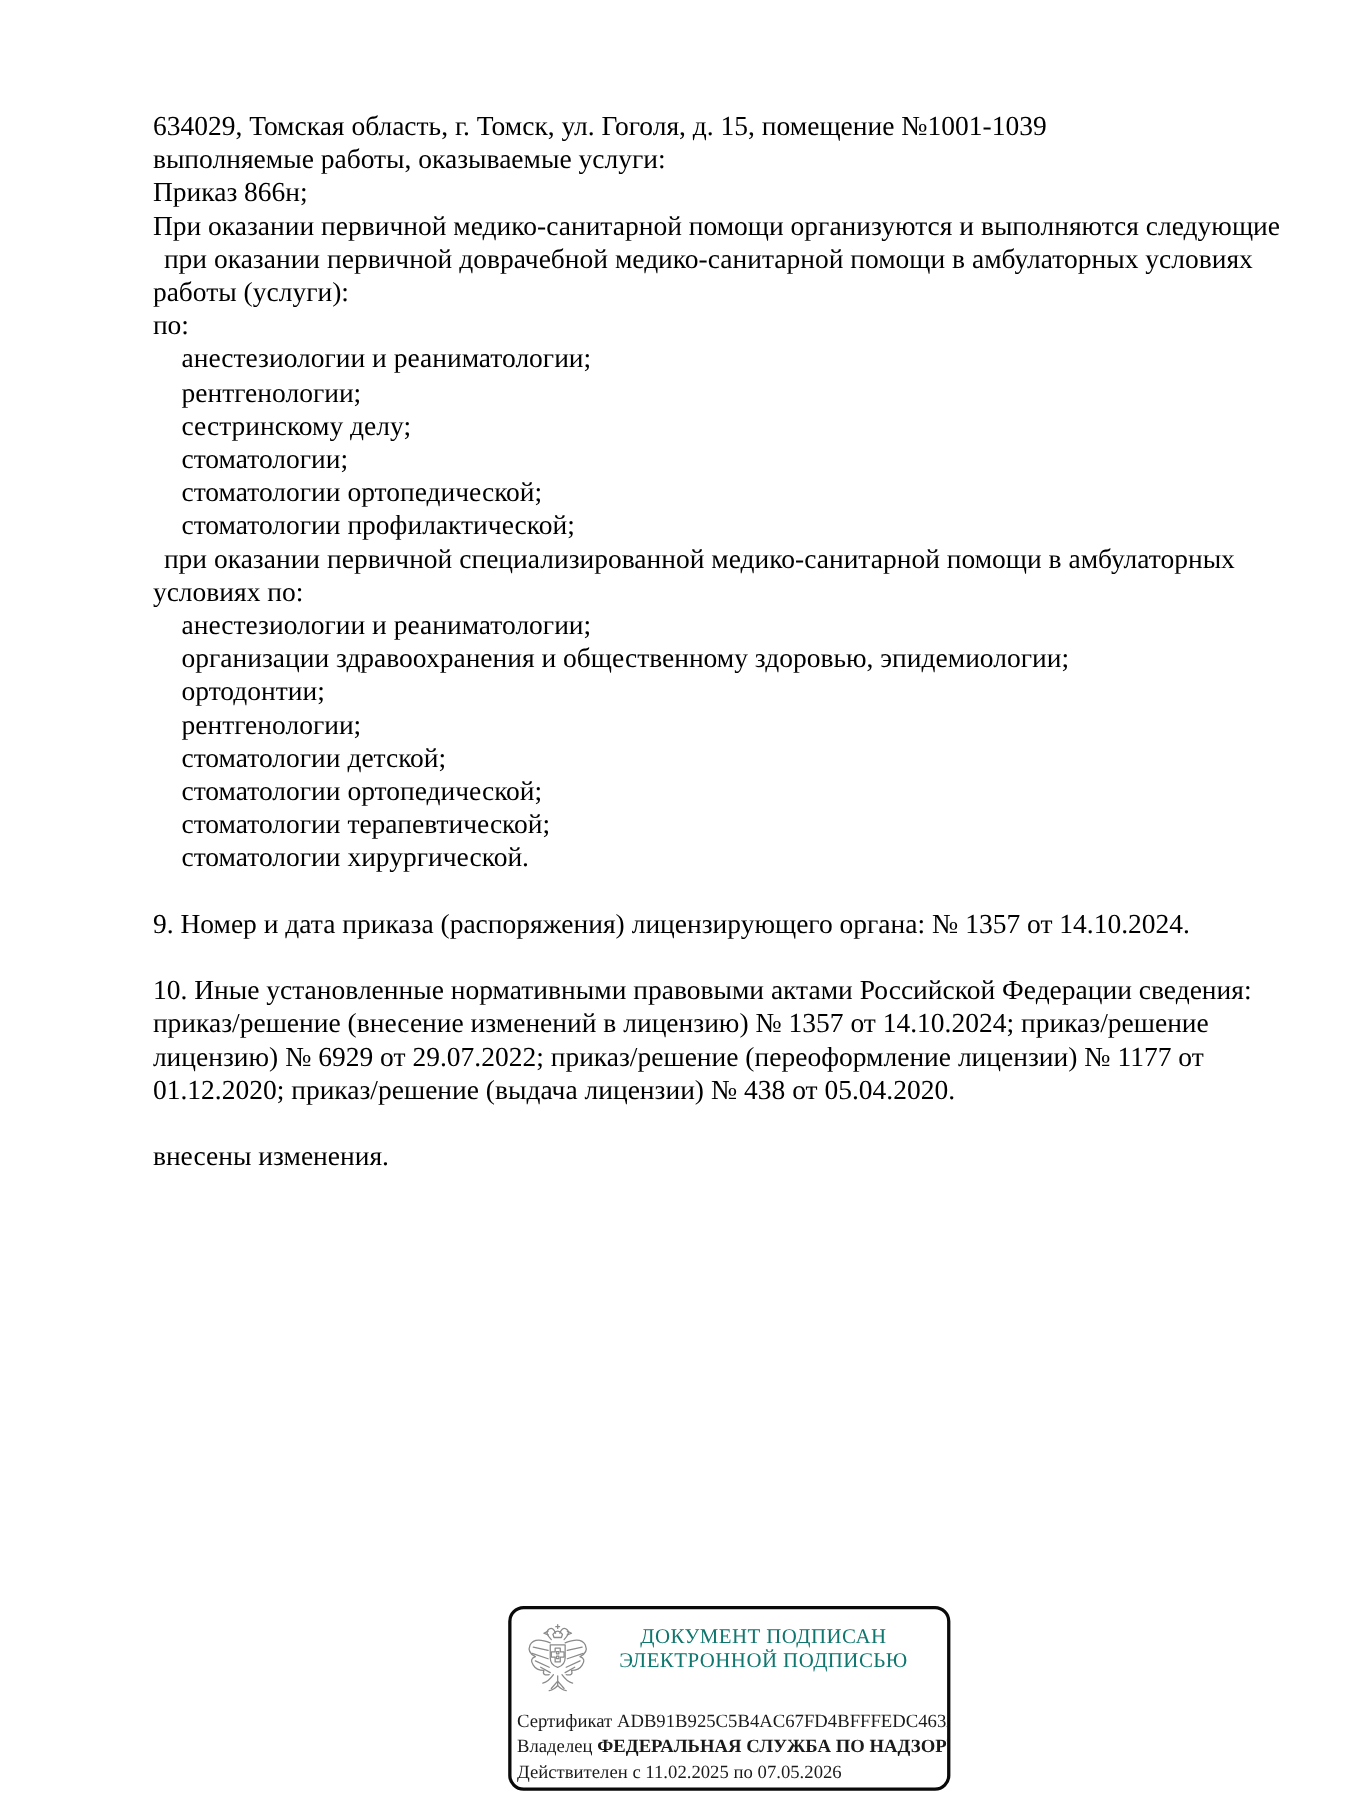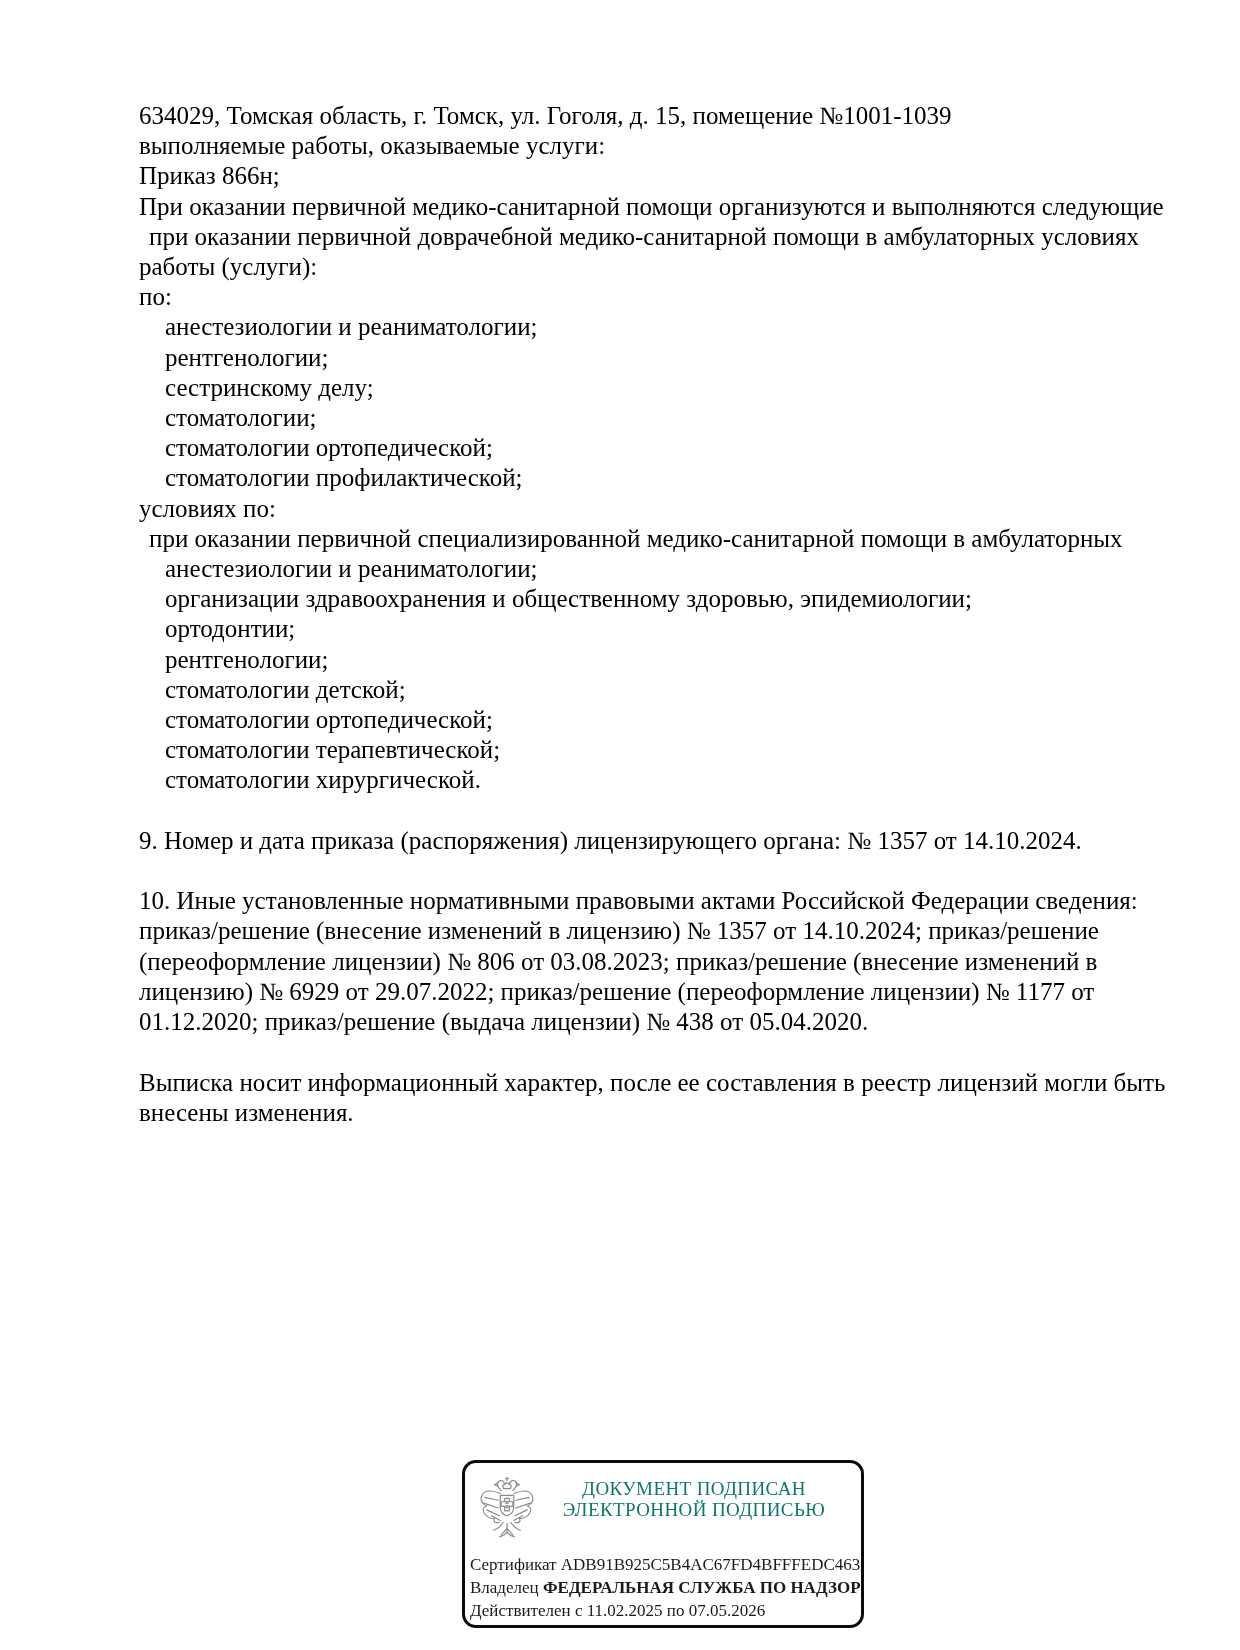--- a/index.html
+++ b/index.html
@@ -79,40 +79,38 @@
       <div class="line indent-0">При оказании первичной медико-санитарной помощи организуются и выполняются следующие</div>
       <div class="line indent-1">при оказании первичной доврачебной медико-санитарной помощи в амбулаторных условиях</div>
       <div class="line indent-0">работы (услуги):</div>
       <div class="line indent-0">по:</div>
       <div class="line indent-2">анестезиологии и реаниматологии;</div>
       <div class="line indent-2">рентгенологии;</div>
       <div class="line indent-2">сестринскому делу;</div>
       <div class="line indent-2">стоматологии;</div>
       <div class="line indent-2">стоматологии ортопедической;</div>
       <div class="line indent-2">стоматологии профилактической;</div>
+      <div class="line indent-1">при оказании первичной специализированной медико-санитарной помощи в амбулаторных</div>
       <div class="line indent-0">условиях по:</div>
-      <div class="line indent-1">при оказании первичной специализированной медико-санитарной помощи в амбулаторных</div>
       <div class="line indent-2">анестезиологии и реаниматологии;</div>
       <div class="line indent-2">организации здравоохранения и общественному здоровью, эпидемиологии;</div>
       <div class="line indent-2">ортодонтии;</div>
       <div class="line indent-2">рентгенологии;</div>
       <div class="line indent-2">стоматологии детской;</div>
       <div class="line indent-2">стоматологии ортопедической;</div>
       <div class="line indent-2">стоматологии терапевтической;</div>
       <div class="line indent-2">стоматологии хирургической.</div>
       <div class="line indent-0">&nbsp;</div>
       <div class="line indent-0">9. Номер и дата приказа (распоряжения) лицензирующего органа: № 1357 от 14.10.2024.</div>
       <div class="line indent-0">&nbsp;</div>
       <div class="line indent-0">10. Иные установленные нормативными правовыми актами Российской Федерации сведения:</div>
       <div class="line indent-0">приказ/решение (внесение изменений в лицензию) № 1357 от 14.10.2024; приказ/решение</div>
-      <div class="line indent-0">(переоформление лицензии) № 806 от 03.08.2023; приказ/решение (внесение изменений в</div>
       <div class="line indent-0">лицензию) № 6929 от 29.07.2022; приказ/решение (переоформление лицензии) № 1177 от</div>
       <div class="line indent-0">01.12.2020; приказ/решение (выдача лицензии) № 438 от 05.04.2020.</div>
       <div class="line indent-0">&nbsp;</div>
-      <div class="line indent-0">Выписка носит информационный характер, после ее составления в реестр лицензий могли быть</div>
       <div class="line indent-0">внесены изменения.</div>
     </div>
 
   <div class="stamp">
     <svg class="emblem" viewBox="0 0 60 64" aria-hidden="true">
       <g fill="none" stroke="#8a8a8a" stroke-width="1.2" stroke-linecap="round" stroke-linejoin="round">
 
         <path d="M30 1 v3.5 M28.2 2.8 h3.6"></path>
         <path d="M25.5 10 q4.5 -6 9 0 l-1 3 h-7 z"></path>
 

